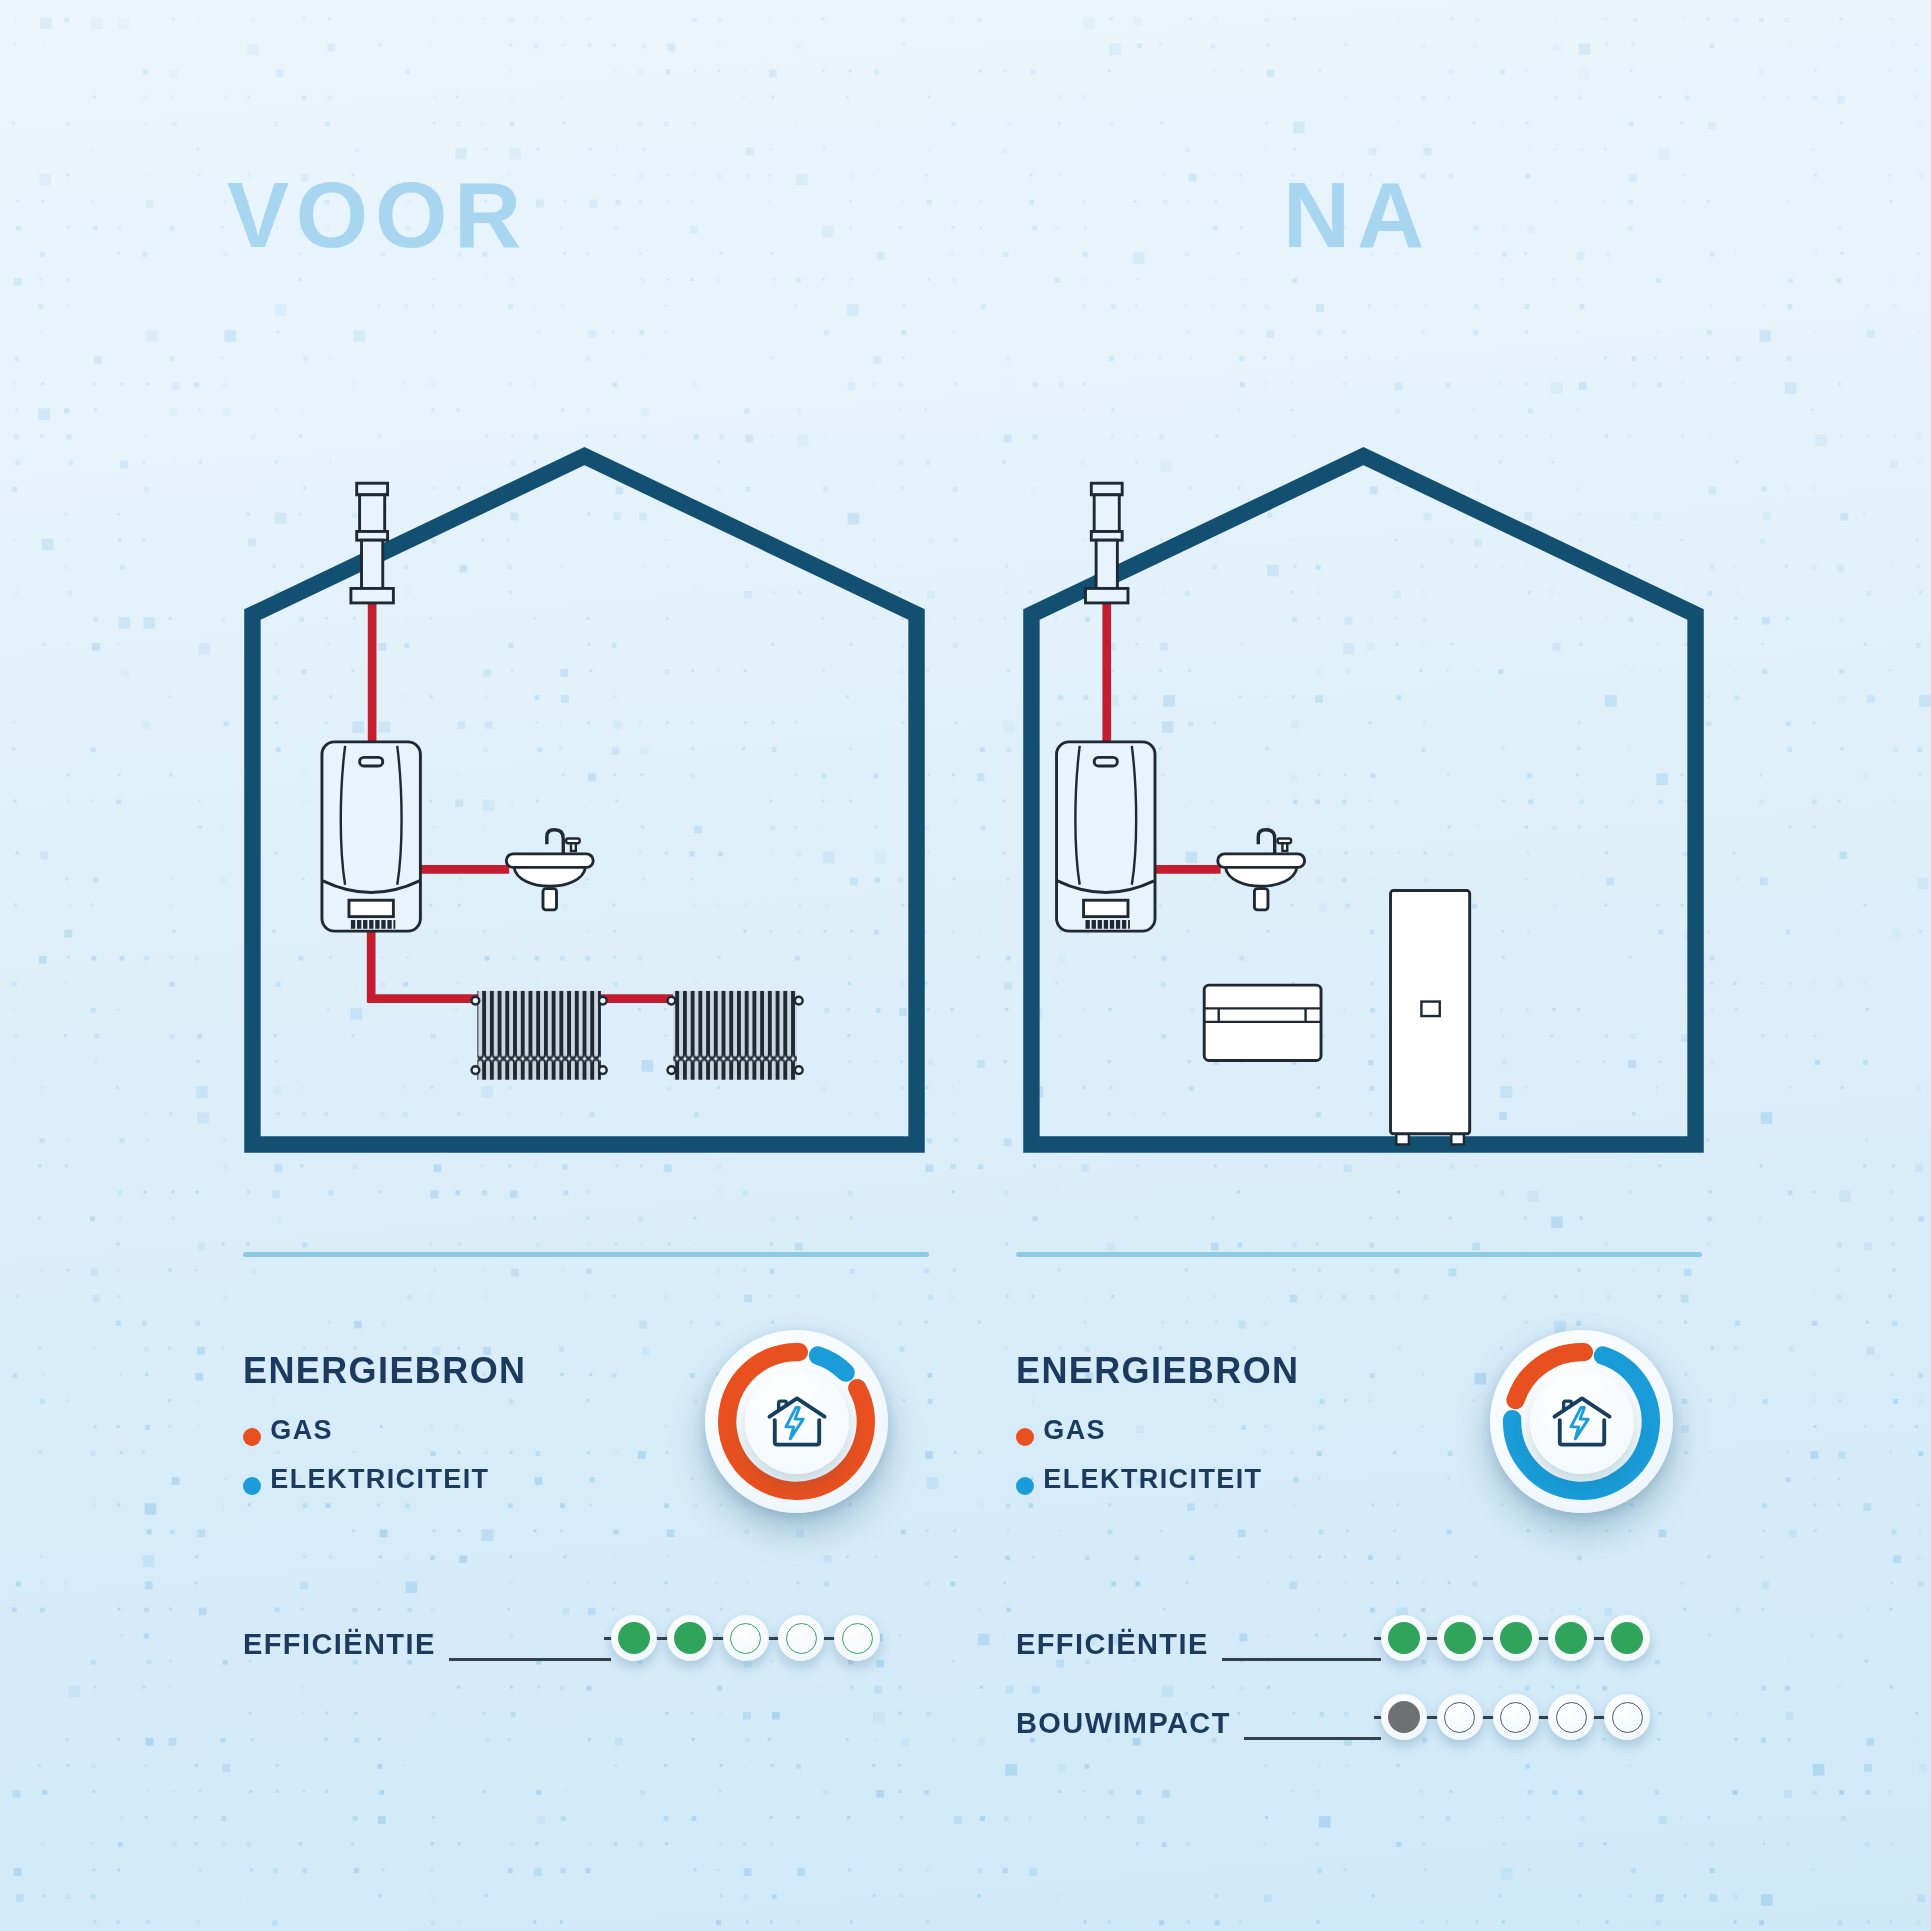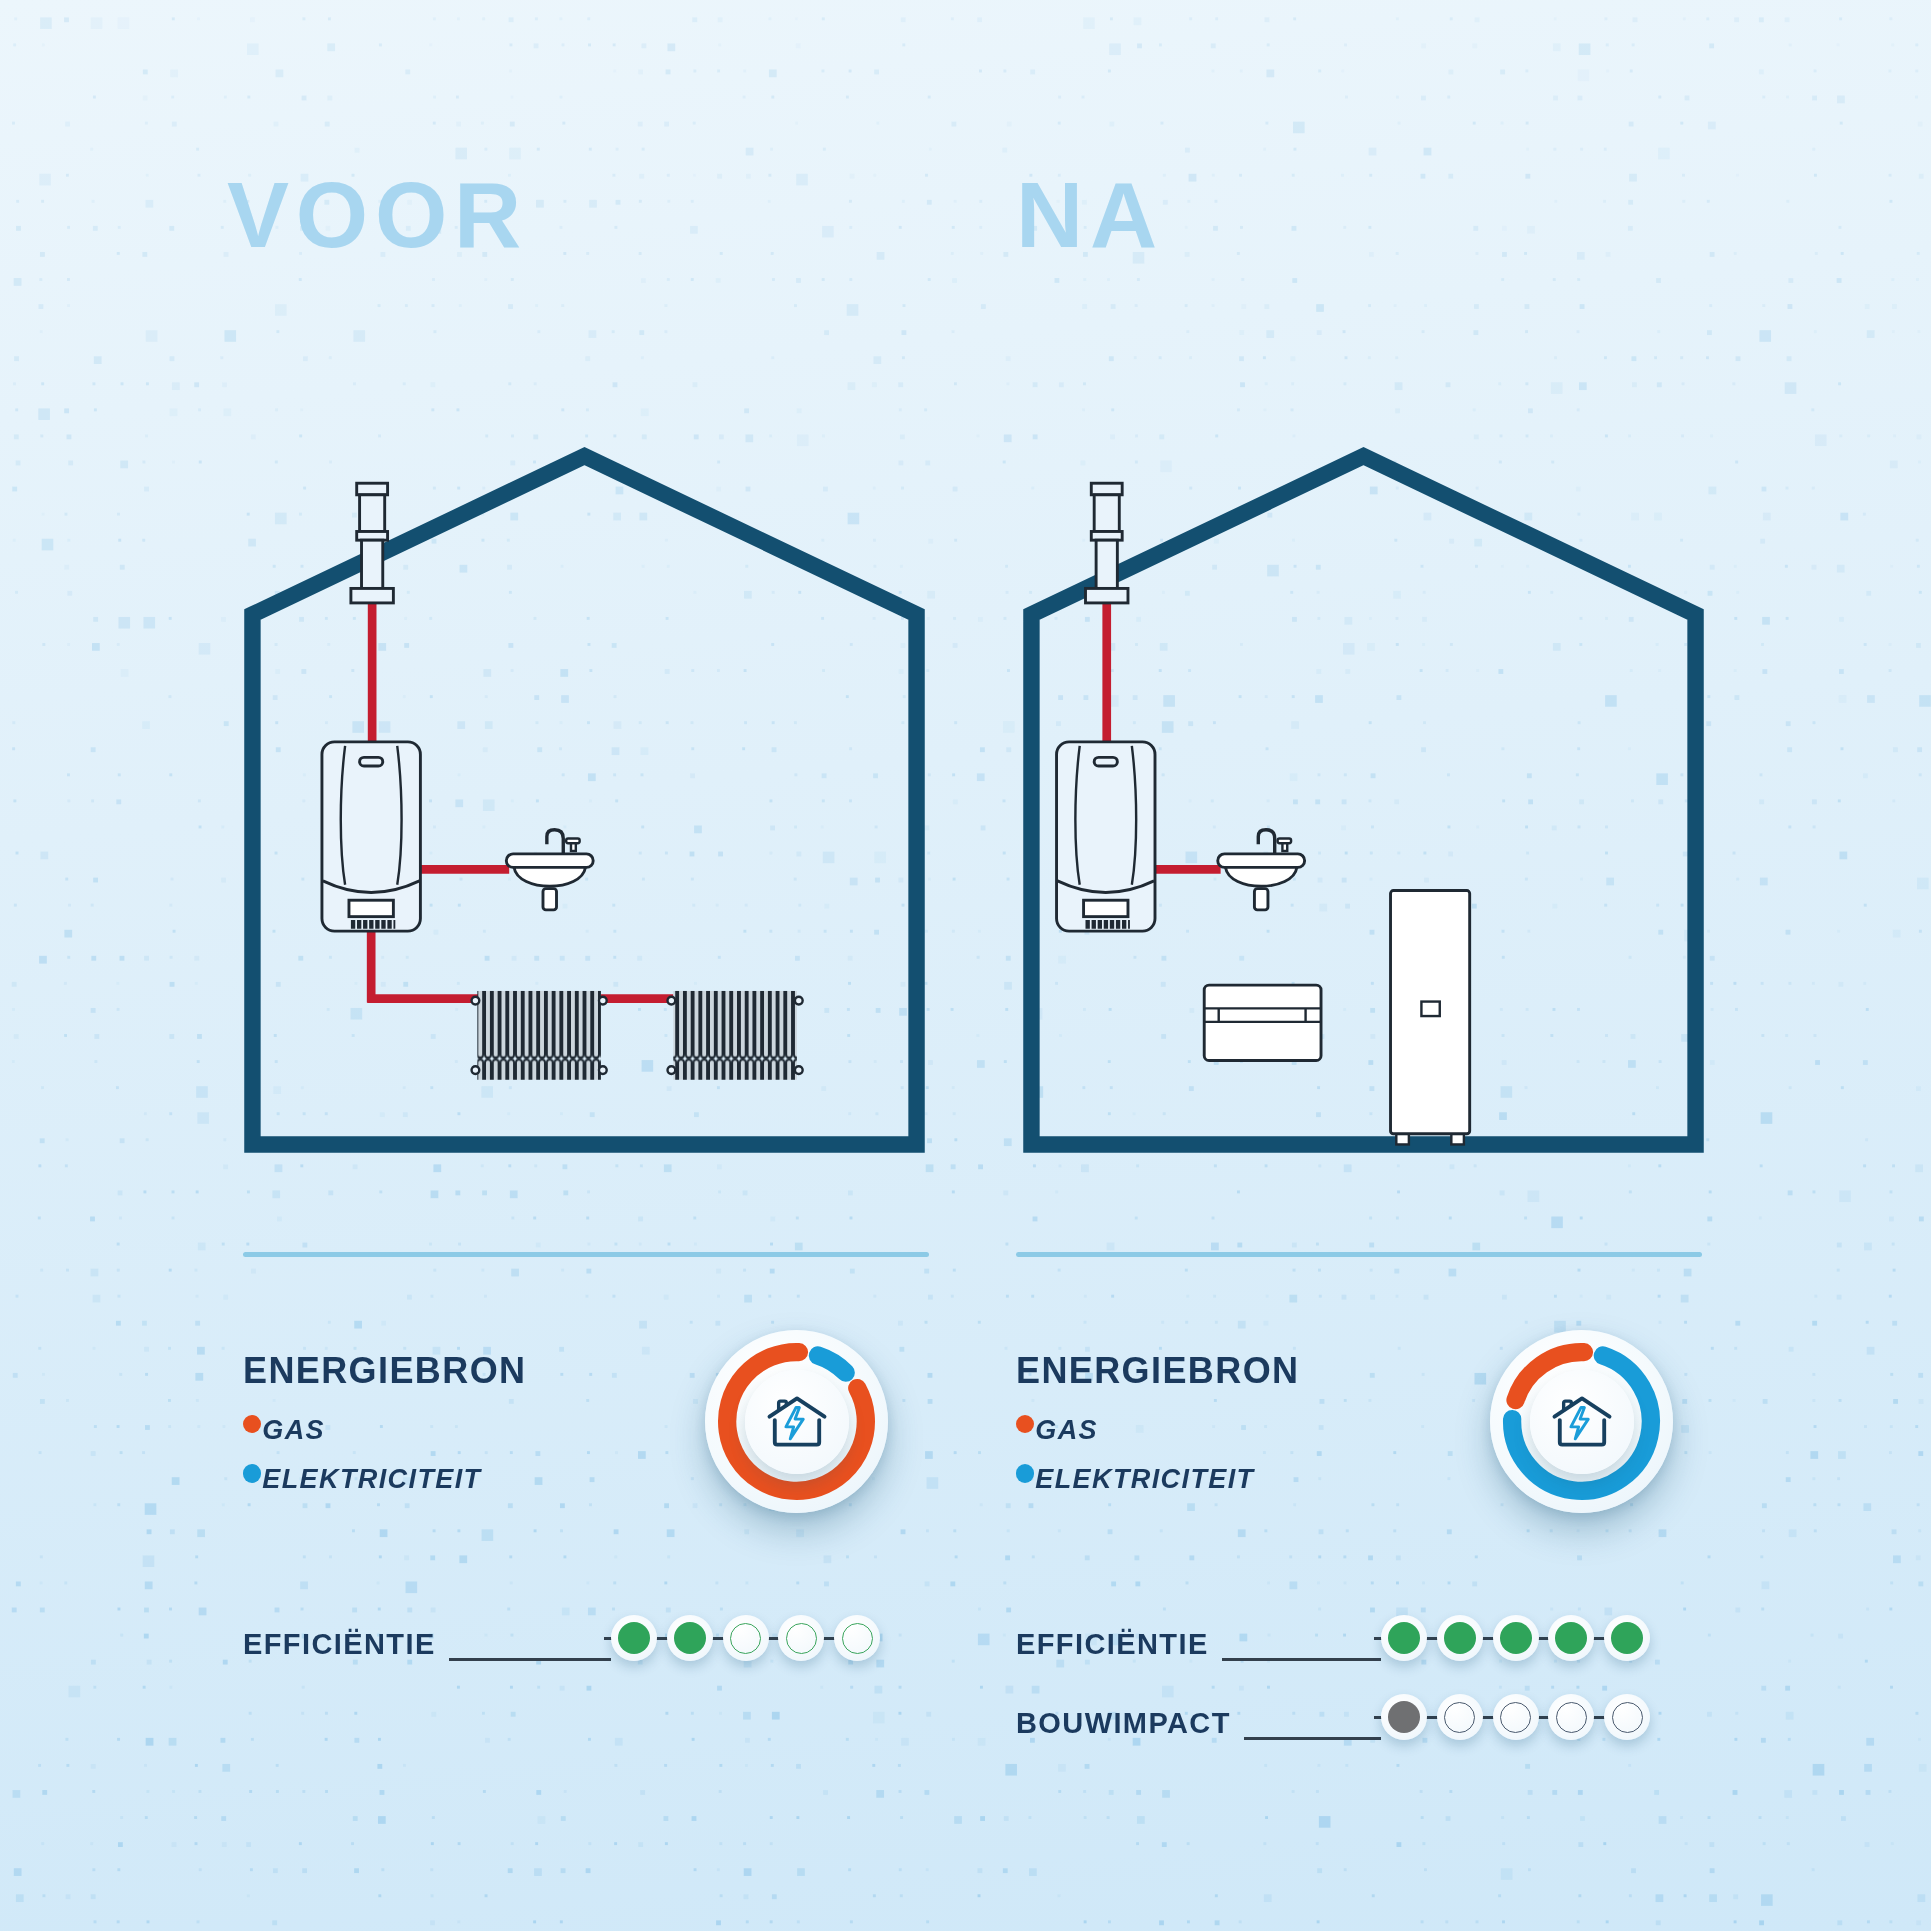--- a/index.html
+++ b/index.html
@@ -8,36 +8,36 @@
     background:linear-gradient(175deg,#ecf6fc 0%,#e0f0fa 40%,#cfe8f8 100%);
     font-family:"Liberation Sans",sans-serif;
   }
   .bg-pattern{position:absolute;inset:0;pointer-events:none;}
 
   .col-title{
     position:absolute;top:162px;font-size:93px;font-weight:700;
     letter-spacing:6.8px;color:#a8d6f0;
   }
   .title-voor{left:227px;}
-  .title-na{left:1016px;width:682px;text-align:left;}
+  .title-na{left:1016px;width:682px;text-align:center;}
 
   .house-svg{position:absolute;top:348px;width:695px;height:811px;}
   .house-left{left:237px;}
   .house-right{left:1016px;}
 
   .divider{position:absolute;top:1252px;width:686px;height:4.8px;border-radius:2.9px;background:#8ccae6;}
   .divider-left{left:243px;}
   .divider-right{left:1016px;}
 
   .section-heading{
     position:absolute;top:1350px;font-size:36px;font-weight:700;
     letter-spacing:1.4px;color:#1b3a5e;
   }
   .legend{position:absolute;top:1415px;display:flex;flex-direction:column;gap:18.3px;}
-  .legend-item{display:flex;align-items:flex-start;gap:1px;font-style:italic;}
+  .legend-item{display:flex;align-items:flex-end;gap:9px;}
   .legend-dot{width:18.3px;height:18.3px;border-radius:50%;flex:0 0 auto;}
   .legend-label{font-size:27px;font-weight:700;letter-spacing:1.4px;color:#1b3a5e;}
 
   .meter{
     position:absolute;top:1330px;width:183px;height:183px;border-radius:50%;
     background:radial-gradient(circle at 38% 30%,#ffffff 0%,#f4fafd 55%,#e7f2fa 100%);
     box-shadow:0 17.4px 35px rgba(19,79,112,.28),0 3.9px 11.6px rgba(19,79,112,.14);
   }
   .meter-left{left:705px;}
   .meter-right{left:1490px;}

